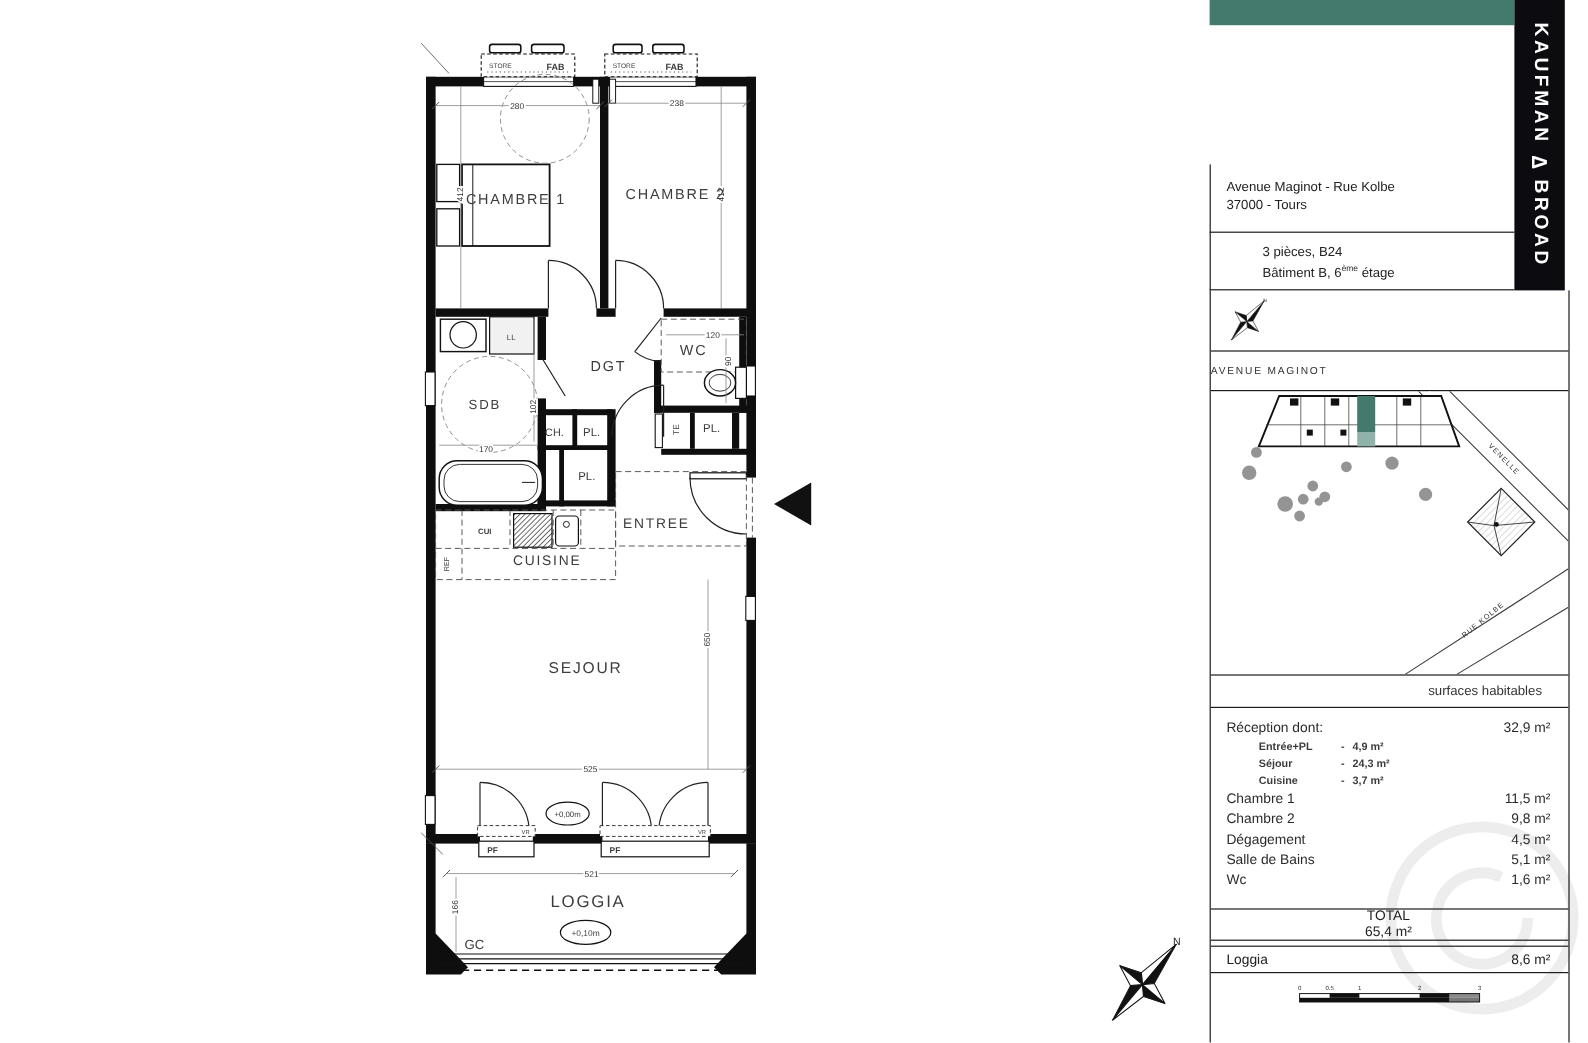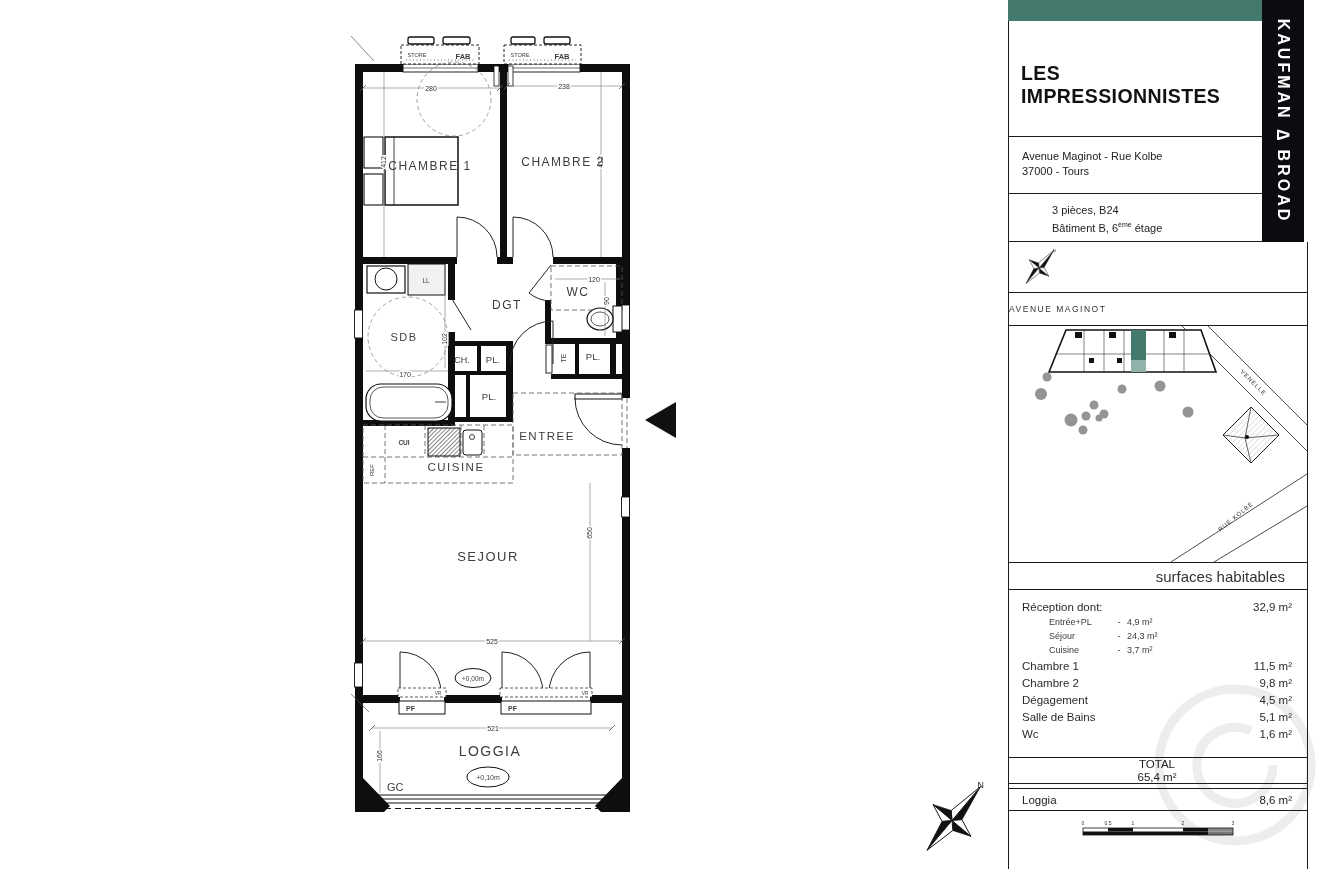--- a/index.html
+++ b/index.html
@@ -26,26 +26,26 @@
   .unit-box div:first-child{padding-top:9px;}
   sup{font-size:7px;}
   .lower{position:absolute;left:1008px;top:242px;width:300px;height:627px;
          border-left:1px solid #1c1c1c;border-right:1px solid #1c1c1c;box-sizing:border-box;z-index:1;}
   .lrow{box-sizing:border-box;border-bottom:1px solid #1c1c1c;position:relative;background:transparent;}
   .compass-row{height:51px;}
   .avenue-row{height:33px;display:flex;align-items:center;justify-content:flex-start;
               font-size:8.5px;letter-spacing:1.5px;color:#333;}
   .map-row{height:237px;}
   .surf-head{height:27px;display:flex;align-items:center;justify-content:flex-end;
-             padding-right:22px;font-size:15px;color:#333;}
+             padding-right:22px;font-size:11px;color:#333;}
   .table-area{height:168px;padding-top:8px;}
   .trow{display:flex;align-items:center;padding:0 15px 0 13px;color:#2b2b2b;}
   .trow.main{height:17px;font-size:11.5px;}
   .trow.main .tl{flex:1;}
-  .trow.sub{height:14px;font-size:9px;color:#3c3c3c;padding-left:40px;}
+  .trow.sub{height:14px;font-size:9px;color:#3c3c3c;padding-left:40px;font-weight:bold;}
   .trow.sub .sl{width:62px;}
   .trow.sub .sd{width:16px;text-align:center;}
   .total-row,.loggia-row{display:flex;align-items:center;padding:0 15px 0 13px;font-size:11.5px;color:#222;}
   .total-row{height:26px;flex-direction:column;}
   .total-row .tl,.loggia-row .tl{flex:1;}
   .dspacer{height:5px;}
   .loggia-row{height:22px;}
   .scale-row{height:58px;border-bottom:none;}
   .watermark{position:absolute;left:1150px;top:675px;z-index:0;}
   .bigcompass{position:absolute;left:900px;top:772px;z-index:1;}
@@ -312,23 +312,20 @@
   <div class="teal-band" id="tealband" style="background: rgb(68, 121, 110);"></div>
 
   <div class="brand-bar">
     <div class="brand-inner">
       <span>KAUFMAN</span>
       <span class="brand-mark">∆</span>
       <span>BROAD</span>
     </div>
   </div>
 
-  <div class="upbox title-box">
-    <div class="page-title">LES IMPRESSIONNISTES</div>
-  </div>
 
   <div class="upbox addr-box">
     <div>Avenue Maginot - Rue Kolbe</div>
     <div>37000 - Tours</div>
   </div>
 
   <div class="upbox unit-box">
     <div>3 pièces, B24</div>
     <div><span>Bâtiment B, 6</span><sup>ème</sup><span> étage</span></div>
   </div>

